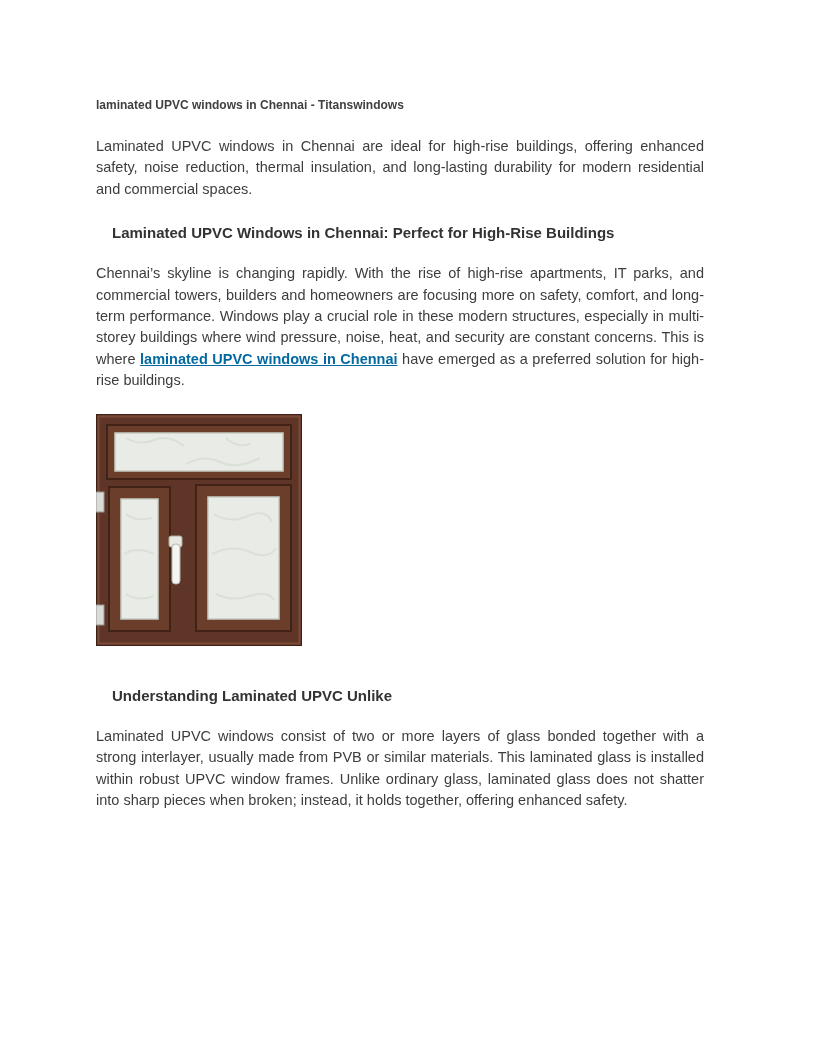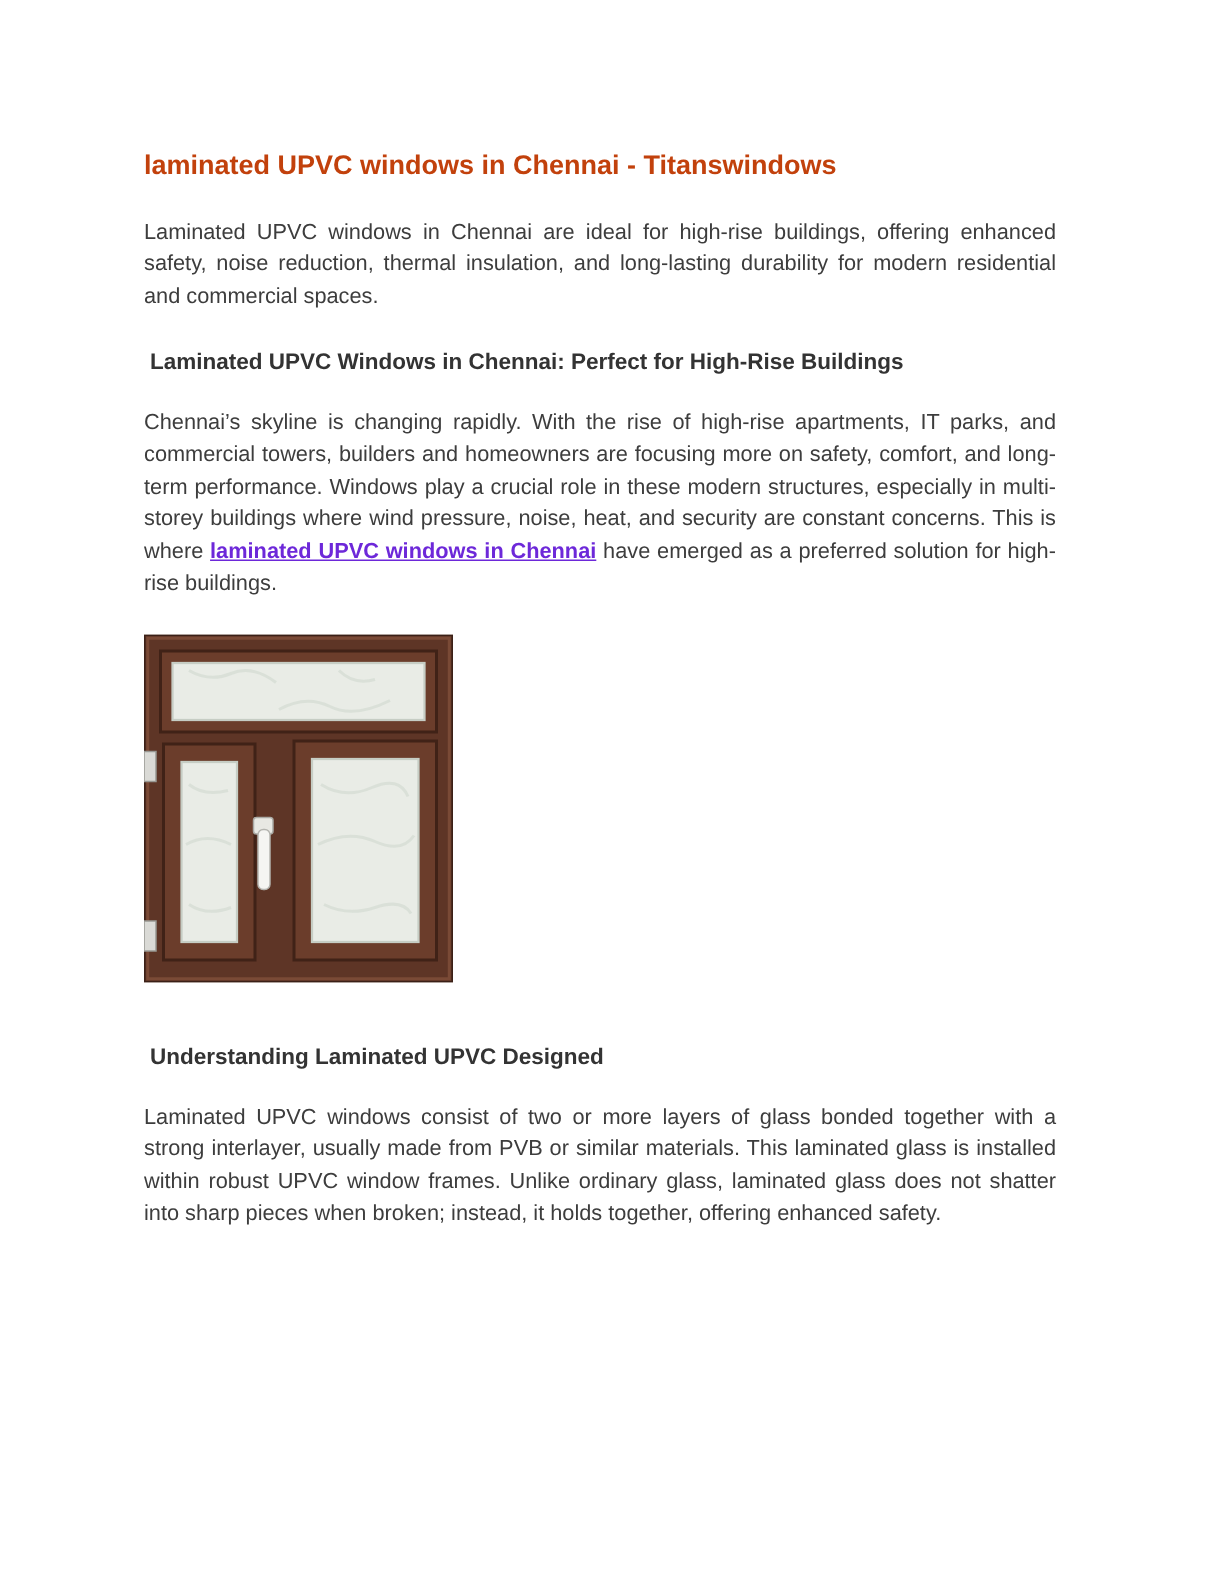--- a/index.html
+++ b/index.html
@@ -15,37 +15,37 @@
     box-sizing: border-box;
     padding: 97px 96px 0 96px;
     font-family: "Liberation Sans", sans-serif;
     color: #3d3d3d;
     font-size: 14.5px;
     line-height: 1.48;
     overflow: hidden;
   }
   .doc-title {
     font-weight: bold;
-    font-size: 18px;
-    color: #c2410c;
+    font-size: 12px;
+    color: #404040;
     margin: 0 0 21px 0;
   }
   h2 {
     font-weight: bold;
     font-size: 15px;
     color: #333333;
-    margin: 0 0 20px 4px;
+    margin: 0 0 20px 16px;
     line-height: 1.4;
   }
   p {
     margin: 0 16px 22px 0;
     text-align: justify;
   }
   a.doc-link {
-    color: #6d28d9;
+    color: #0369a1;
     font-weight: bold;
     text-decoration: underline;
   }
   figure.window-figure {
     margin: 4px 0 39px 0;
     padding: 0;
     width: 206px;
     height: 232px;
   }
   svg { display: block; }
@@ -86,17 +86,17 @@
       <g>
         <rect x="73" y="122" width="13" height="11" rx="2" fill="#e8e8e3" stroke="#aaaaa5" stroke-width="1"></rect>
         <rect x="76" y="130" width="8" height="40" rx="3.5" fill="#f5f5f2" stroke="#b4b4af" stroke-width="1"></rect>
       </g>
 
       <rect x="0" y="78" width="8" height="20" fill="#dadad6" stroke="#989893" stroke-width="1"></rect>
       <rect x="0" y="191" width="8" height="20" fill="#dadad6" stroke="#989893" stroke-width="1"></rect>
     </svg>
   </figure>
 
-  <h2>Understanding Laminated UPVC Designed</h2>
+  <h2>Understanding Laminated UPVC Unlike</h2>
 
   <p>Laminated UPVC windows consist of two or more layers of glass bonded together with a strong interlayer, usually made from PVB or similar materials. This laminated glass is installed within robust UPVC window frames. Unlike ordinary glass, laminated glass does not shatter into sharp pieces when broken; instead, it holds together, offering enhanced safety.</p>
 
 </div>
 
 </body></html>

